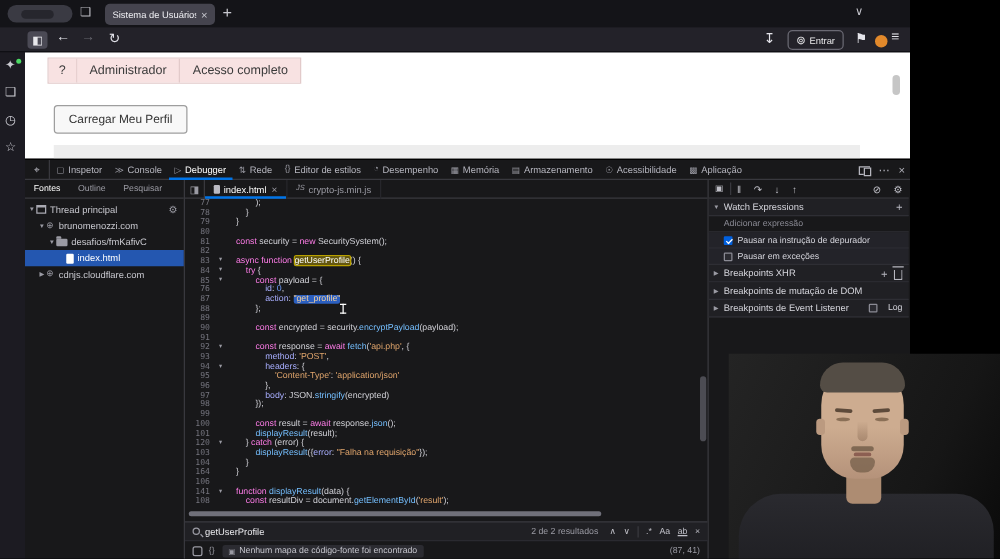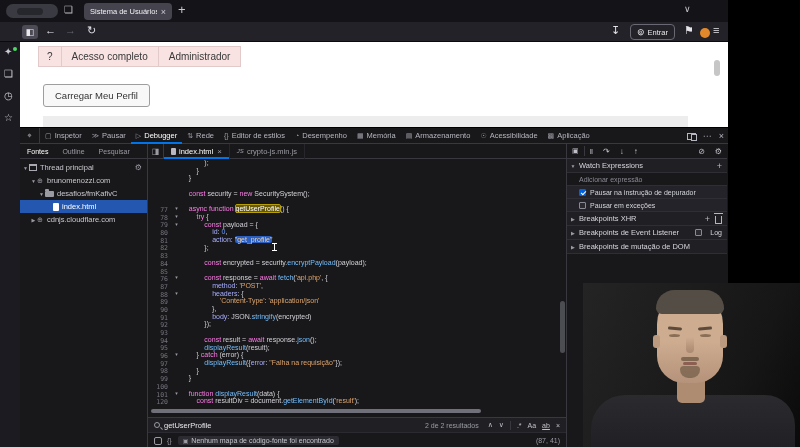--- a/index.html
+++ b/index.html
@@ -88,21 +88,21 @@
   .editor{width:419px;border-right:1px solid #38383e;position:relative;background:#18181a;}
   .ed-tabs{height:15px;display:flex;align-items:center;border-bottom:1px solid #38383e;}
   .ed-side-ic{width:16px;text-align:center;font-size:8px;color:#9a9aa3;border-right:1px solid #38383e;height:15px;line-height:15px;}
   .ed-tab{display:flex;align-items:center;height:15px;padding:0 7px;font-size:7.5px;color:#9a9aa3;border-right:1px solid #26262b;}
   .ed-tab.active{color:#fff;box-shadow:inset 0 -2px 0 #0074e8;}
   .ed-tab .fic{width:5px;height:7px;background:#b9b9c2;border-radius:1px;margin-right:3px;}
   .ed-tab .js{font-size:6px;color:#9a9aa3;font-style:italic;margin-right:3px;}
   .ed-tab .x{margin-left:4px;font-size:8px;color:#9a9aa3;}
   .code{position:absolute;left:0;top:15px;width:412px;height:246px;overflow:hidden;}
   .cl{display:flex;height:7.7px;line-height:7.7px;}
-  .ln{width:24px;padding-right:4px;text-align:right;color:#74747e;font-family:"DejaVu Sans Mono",monospace;font-size:6.5px;flex:none;margin-top:48px;}
+  .ln{width:24px;padding-right:4px;text-align:right;color:#74747e;font-family:"DejaVu Sans Mono",monospace;font-size:6.5px;flex:none;}
   .fold{width:9px;font-size:5px;color:#9a9aa3;text-align:center;flex:none;}
   .ct{flex:1;font-family:"DejaVu Sans Mono",monospace;font-size:7px;white-space:pre;color:#d2d2d8;}
   .tk-k{color:#ff7de9;} .tk-s{color:#e0a56c;} .tk-p{color:#a8aeff;} .tk-n{color:#6e9eff;}
   .tk-f{color:#75bfff;} .tk-t{color:#d2d2d8;}
   .tk-m{background:rgba(215,183,0,.40);outline:1px solid #b8a000;color:#fff;border-radius:1px;}
   .tk-ss{background:#2b5fc0;color:#f3cf9d;border-radius:2px;}
   .ibeam{position:absolute;left:124px;top:99px;width:5px;height:8px;}
   .ibeam::before{content:"";position:absolute;left:2px;top:0;bottom:0;width:1px;background:#fff;}
   .ibeam::after{content:"";position:absolute;left:0;right:0;top:0;height:1px;background:#fff;box-shadow:0 7px 0 #fff;}
   .vscroll{position:absolute;right:1px;top:22px;width:5px;height:240px;}
@@ -201,39 +201,39 @@
       <span class="strip-ic" style="top:4px">✦</span>
       <span class="strip-dot" style="top:5px"></span>
       <span class="strip-ic" style="top:26px">❏</span>
       <span class="strip-ic" style="top:48px">◷</span>
       <span class="strip-ic" style="top:70px">☆</span>
     </div>
 
     <div class="page">
       <div class="utable">
         <div class="ucell q">?</div>
+        <div class="ucell">Administrador</div>
         <div class="ucell">Acesso completo</div>
-        <div class="ucell">Administrador</div>
       </div>
       <button class="loadbtn">Carregar Meu Perfil</button>
       <div class="grayband"></div>
       <div class="pagescroll"></div>
     </div>
 
     <div class="devtools">
       <div class="dt-toolbar">
         <span class="pick">⌖</span>
         <div style="display:flex" id="dt-tabs">
             <div class="dt-tab">
               <span class="dt-ic">▢</span>
               <span class="dt-lb">Inspetor</span>
             </div>
             <div class="dt-tab">
               <span class="dt-ic">≫</span>
-              <span class="dt-lb">Pausar</span>
+              <span class="dt-lb">Console</span>
             </div>
             <div class="dt-tab active">
               <span class="dt-ic">▷</span>
               <span class="dt-lb">Debugger</span>
             </div>
             <div class="dt-tab">
               <span class="dt-ic">⇅</span>
               <span class="dt-lb">Rede</span>
             </div>
             <div class="dt-tab">
@@ -547,29 +547,29 @@
           <div class="rp-head">
             <span class="arr">▶</span>
             <span class="hlb">Breakpoints XHR</span>
             <span class="rp-act">
                 <span class="plus">+</span>
                 <span class="trash"></span>
               </span>
           </div>
           <div class="rp-head">
             <span class="arr">▶</span>
+            <span class="hlb">Breakpoints de mutação de DOM</span>
+          </div>
+          <div class="rp-head">
+            <span class="arr">▶</span>
             <span class="hlb">Breakpoints de Event Listener</span>
             <span class="rp-act">
                 <span class="cb" style="margin:0"></span>
                 <span class="loglb">Log</span>
               </span>
-          </div>
-          <div class="rp-head">
-            <span class="arr">▶</span>
-            <span class="hlb">Breakpoints de mutação de DOM</span>
           </div>
         </div>
 
       </div>
     </div>
   </div>
 
   <div class="blackcol"></div>
 
   <div class="webcam">

